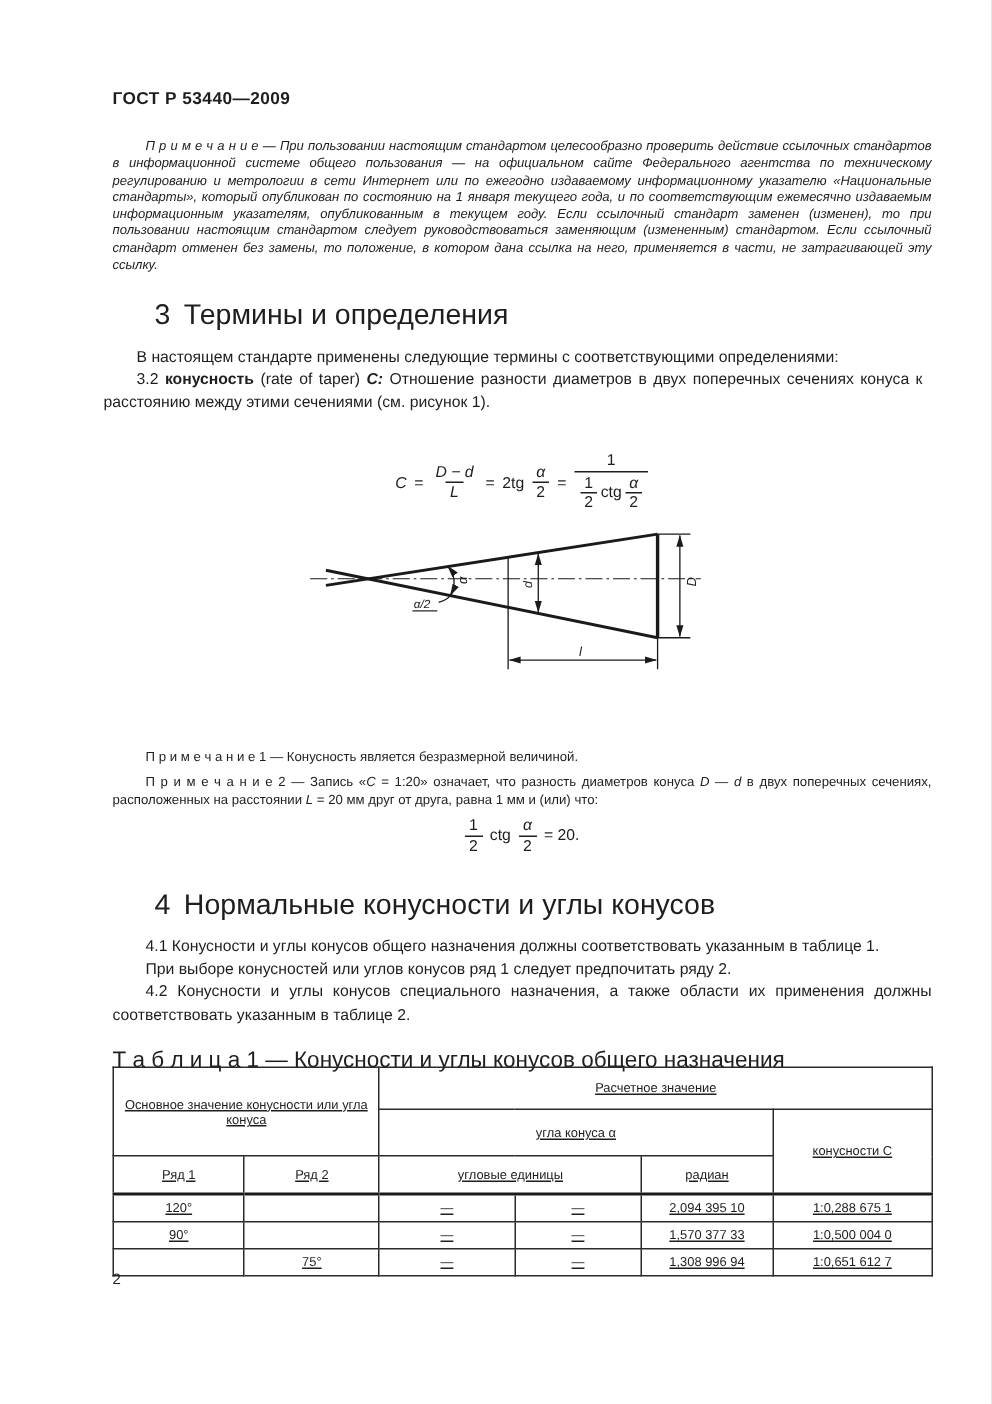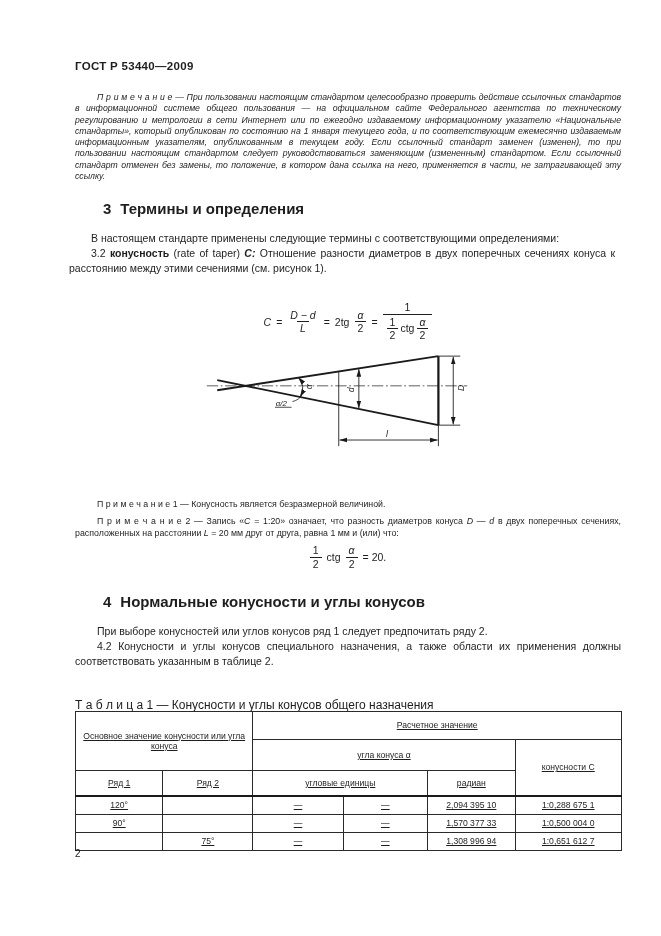--- a/index.html
+++ b/index.html
@@ -5,21 +5,21 @@
   html,body{margin:0;padding:0;background:#e8e8e8;}
   .page{
     position:relative;width:661px;height:936px;background:#ffffff;
     font-family:"Liberation Sans",sans-serif;color:#1e1e1e;overflow:hidden;
     margin:0 auto;box-shadow:0 0 4px rgba(0,0,0,.25);
   }
   .abs{position:absolute;}
   .doc-header{left:75px;top:60px;font-size:11.5px;font-weight:bold;letter-spacing:.3px;}
   .note-top{left:75px;top:92px;width:546px;font-size:8.7px;font-style:italic;
     line-height:11.3px;text-align:justify;text-indent:22px;}
-  .sec-heading{font-size:15px;font-weight:bold;}
+  .sec-heading{font-size:19px;font-weight:normal;}
   .sec-heading .num{margin-right:9px;}
   .h3{left:103px;top:200px;}
   .h4{left:103px;top:593px;text-align:right;}
   .body-text{width:546px;font-size:10.5px;line-height:15.2px;text-align:justify;}
   .body-text p{margin:0;text-indent:22px;}
   .terms{left:69px;top:231px;}
   .sec4{left:75px;top:624px;}
   .it{font-style:italic;}
   .bd{font-weight:bold;}
   .bdit{font-weight:bold;font-style:italic;}
@@ -34,21 +34,21 @@
   .den-row{display:flex;align-items:center;gap:2px;padding:1px 1px;}
 
   .figure{left:172px;top:350px;width:330px;height:118px;}
   .fig-caption{left:75px;top:469px;width:546px;text-align:center;font-size:9.5px;}
 
   .note-small{left:75px;font-size:8.8px;line-height:11.5px;width:546px;
     text-align:justify;text-indent:22px;}
   .note1{top:499px;}
   .note2{top:516px;}
 
-  .tbl-caption{left:75px;top:698px;font-size:12px;}
+  .tbl-caption{left:75px;top:698px;font-size:15px;}
   .tbl-wrap{left:75px;top:711px;width:547px;}
   table{border-collapse:collapse;width:100%;table-layout:fixed;font-size:8.6px;line-height:10.5px;color:#1e1e1e;}
   th,td{border:1px solid #2a2a2a;text-align:center;vertical-align:middle;
     font-weight:normal;padding:1px 3px;overflow:hidden;text-decoration:underline;}
   thead .r1 th{height:25px;}
   thead .r2 th{height:28px;}
   thead .r3 th{height:22px;}
   tbody td{height:15px;}
   tbody tr:first-child td{border-top:2.5px solid #1a1a1a;}
 
@@ -155,20 +155,21 @@
         <span class="den">2</span>
       </span>
     <span>= 20.</span>
   </div>
 
   <div class="abs sec-heading h4">
     <span class="num">4</span><span>Нормальные конусности и углы конусов</span>
   </div>
 
   <div class="abs body-text sec4">
+    <p>4.1  Конусности и углы конусов общего назначения должны соответствовать указанным в таблице 1.</p>
     <p>При выборе конусностей или углов конусов ряд 1 следует предпочитать ряду 2.</p>
     <p>4.2  Конусности и углы конусов специального назначения, а также области их применения должны соответствовать указанным в таблице 2.</p>
   </div>
 
   <div class="abs tbl-caption">Т а б л и ц а  1 — Конусности и углы конусов общего назначения</div>
 
   <div class="abs tbl-wrap">
     <table>
       <colgroup>
         <col style="width:16%">

